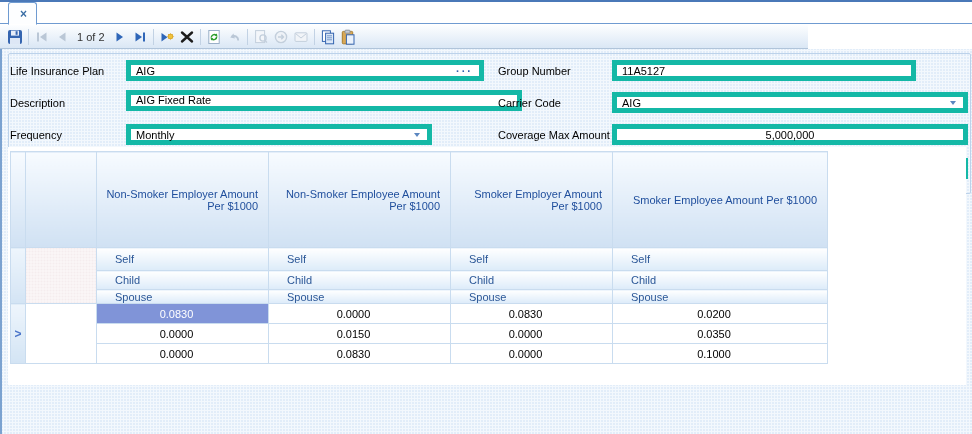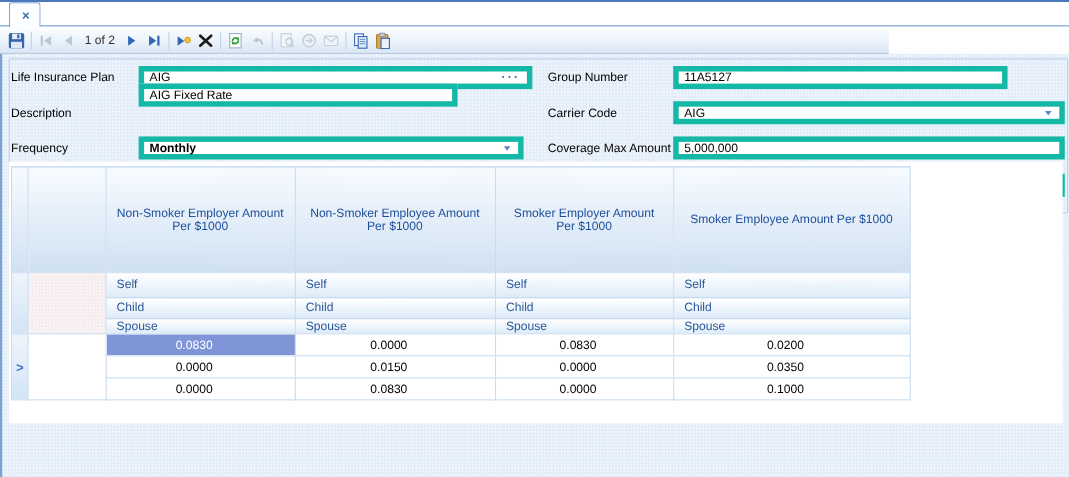--- a/index.html
+++ b/index.html
@@ -30,21 +30,21 @@
     background-color:#e2edf9;
     background-image:radial-gradient(rgba(255,255,255,.6) 1px, rgba(0,0,0,0) 1.2px);
     background-size:3px 3px; border-left:2px solid #7ba2d0; }
   .formpanel-border { position:absolute; left:6px; top:4px; width:963px; height:141px;
     border:1px solid #bcd2ea; border-radius:2px; }
 
   .flabel { position:absolute; color:#000; font-size:11px; white-space:nowrap; }
   .ffield { position:absolute; height:21px; background:#fff; border:5px solid #14b8a6;
     display:flex; align-items:center; }
   .fval { padding-left:5px; font-size:11px; color:#000; flex:1; }
-  .fval.num { text-align:left; padding-right:5px; }
+  .fval.num { text-align:center; padding-right:5px; }
   .ellipsis { color:#2f5fae; font-weight:bold; letter-spacing:2px; font-size:11px;
     padding-right:6px; cursor:default; }
   .ddarrow { width:0; height:0; border-left:3.5px solid transparent; border-right:3.5px solid transparent;
     border-top:4.5px solid #5b87c0; margin-right:7px; }
 
   .radiobox { position:absolute; background:#fff; border:1px solid #abc0d8;
     display:flex; align-items:center; }
   .radio-opt { display:flex; align-items:center; gap:5px; }
   .rdot { width:12px; height:12px; border-radius:50%; border:1px solid #7fa7cf;
     background:radial-gradient(#ffffff,#dcebf8); position:relative; }
@@ -52,24 +52,24 @@
   .rdot.on::after { content:""; position:absolute; left:2.5px; top:2.5px; width:5px; height:5px;
     border-radius:50%; background:radial-gradient(#7fd0f4,#1f78c8); }
 
   
   .grid-backdrop { position:absolute; left:8px; top:147px; width:958px; height:238px; background:#fff; }
   table.grid { position:absolute; left:10px; top:151px; border-collapse:collapse;
     table-layout:fixed; }
   table.grid td, table.grid th { border:1px solid #c9dcef; font-size:11px; font-weight:normal;
     overflow:hidden; }
   table.grid { border:1px solid #92b3d8; }
-  .ghead th { background:linear-gradient(#f7fbff,#d0e1f3); color:#1f4e9c; text-align:center;
+  .ghead th { background:linear-gradient(#f7fbff,#d0e1f3); color:#1f4e9c; text-align:right;
     vertical-align:middle; padding:0 10px 0 9px; border-bottom:1px solid #a8c4e2; }
   .ghead td { background:linear-gradient(#f7fbff,#d0e1f3); border-bottom:1px solid #a8c4e2; }
-  .bandcell { background:linear-gradient(#ffffff,#dcebf9); color:#2b5797; padding-left:9px; }
+  .bandcell { background:linear-gradient(#ffffff,#dcebf9); color:#2b5797; padding-left:18px; }
   .indband { background:linear-gradient(#eef5fc,#d3e4f4); }
   .pinkcell { background:#f5ecee;
     background-image:radial-gradient(rgba(255,255,255,.6) 1px, rgba(0,0,0,0) 1.2px);
     background-size:3px 3px; }
   .inddata { background:linear-gradient(#eef5fc,#d3e4f4); text-align:center; }
   .indmark { color:#4a74c9; font-weight:bold; font-size:12px; }
   .whiteband { background:#fff; }
   td.num { background:#fff; text-align:center; padding-right:12px; color:#000; }
   td.num.sel { background:#8094d8; color:#fff; border-top:1px solid #67c; }
 </style>
@@ -191,31 +191,31 @@
 <div class="ffield" style="left:126px; top:60px; width:358px;">
   <span class="fval">AIG</span>
   <span class="ellipsis">···</span>
 </div>
 <span class="flabel" style="left:498px; top:65px;">Group Number</span>
 <div class="ffield" style="left:612px; top:60px; width:304px;">
   <span class="fval">11A5127</span>
 </div>
 
 <span class="flabel" style="left:10px; top:97px;">Description</span>
-<div class="ffield" style="left:126px; top:76px; width:290px;">
+<div class="ffield" style="left:126px; top:90px; width:396px;align-items:flex-end;">
   <span class="fval">AIG Fixed Rate</span>
 </div>
 <span class="flabel" style="left:498px; top:97px;">Carrier Code</span>
 <div class="ffield" style="left:612px; top:92px; width:356px;">
   <span class="fval">AIG</span>
   <span class="ddarrow"></span>
 </div>
 
 <span class="flabel" style="left:10px; top:129px;">Frequency</span>
-<div class="ffield" style="left:126px; top:124px; width:350px;font-weight:bold;">
+<div class="ffield" style="left:126px; top:124px; width:306px;">
   <span class="fval">Monthly</span>
   <span class="ddarrow"></span>
 </div>
 <span class="flabel" style="left:498px; top:129px;">Coverage Max Amount</span>
 <div class="ffield" style="left:612px; top:124px; width:356px;">
   <span class="fval num">5,000,000</span>
 </div>
 
 <span class="flabel" style="left:10px; top:163px;">Premium Method</span>
 <div class="radiobox" style="left:126px; top:156px; width:358px; height:25px;">

